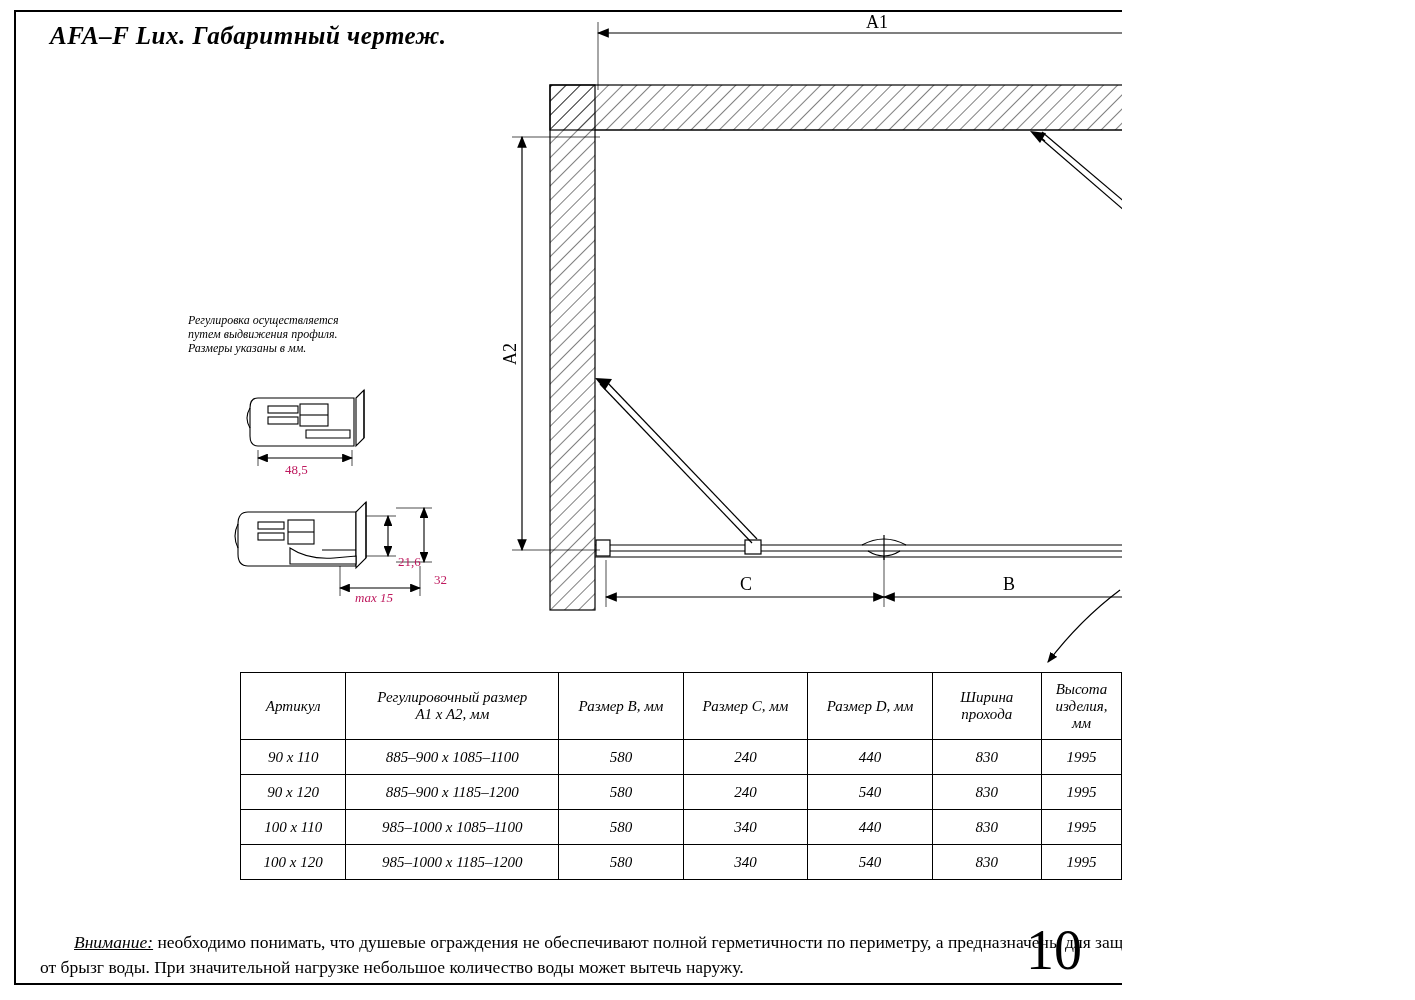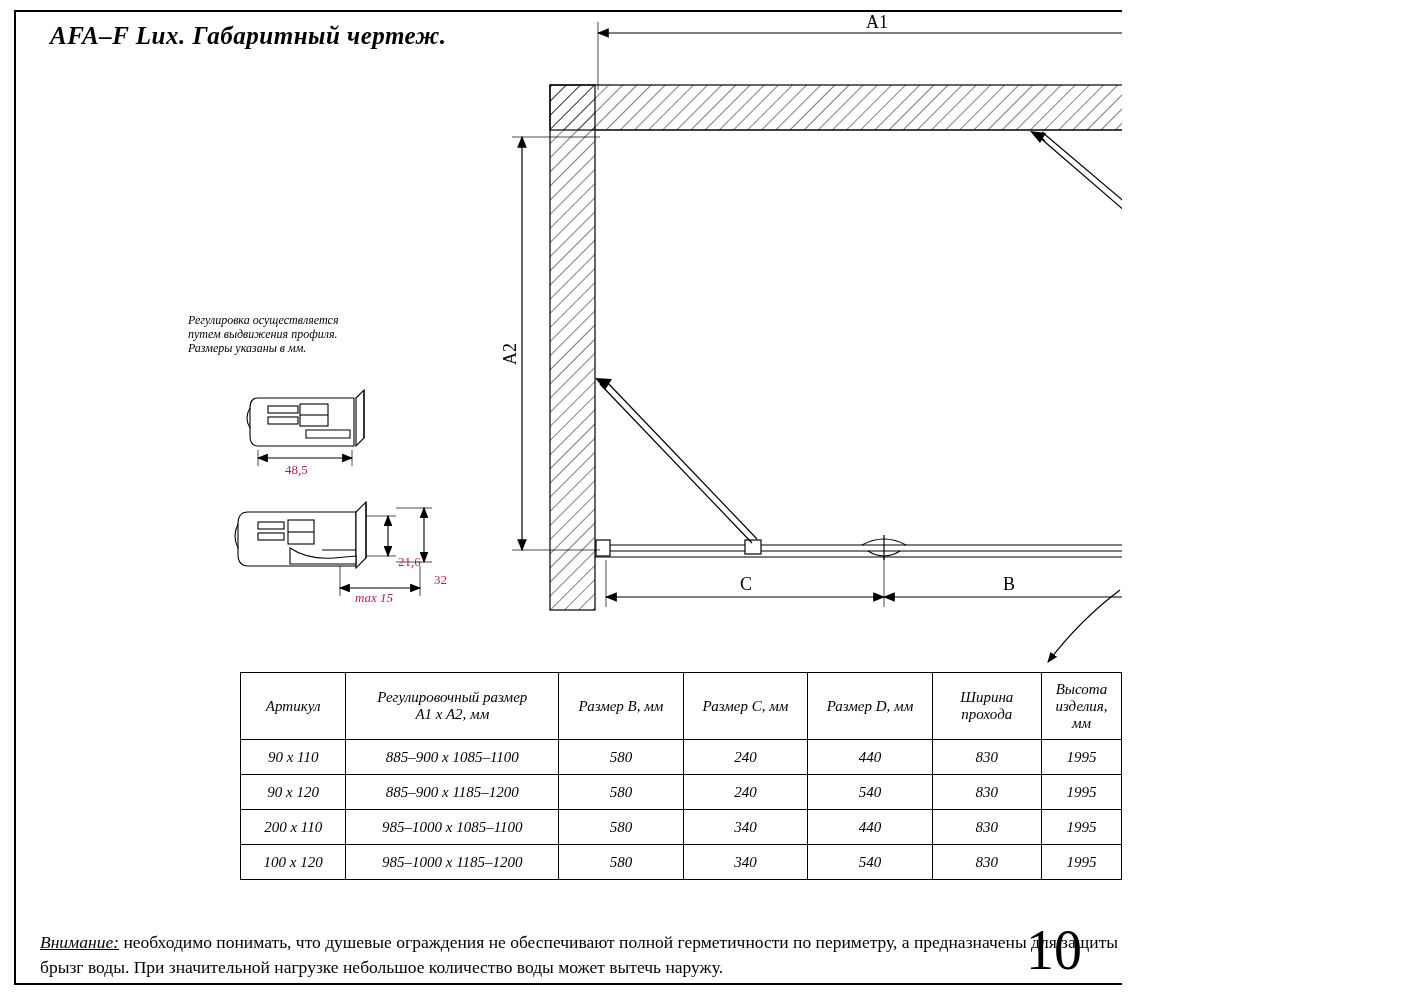--- a/index.html
+++ b/index.html
@@ -28,21 +28,21 @@
   .c-art{width:105px;}
   .c-adj{width:225px;}
   .c-b{width:130px;}
   .c-c{width:130px;}
   .c-d{width:130px;}
   .c-w{width:110px;}
   .c-h{width:75px;}
 
   
   .warn{position:absolute;left:40px;top:930px;width:1120px;font-family:"Liberation Serif", serif;font-size:17.5px;line-height:25px;color:#000;}
-  .warn .u{text-decoration:underline;font-style:italic;}
+  .warn .u{text-decoration:underline;font-style:italic;margin-left:34px;}
 </style>
 </head>
 <body>
 
 <div id="page">
 
   <div class="frame"></div>
 
   <div class="title">AFA–F Lux. Габаритный чертеж.</div>
 
@@ -217,21 +217,21 @@
       <tr>
         <td>90 x 120</td>
         <td>885–900 x 1185–1200</td>
         <td>580</td>
         <td>240</td>
         <td>540</td>
         <td>830</td>
         <td>1995</td>
       </tr>
       <tr>
-        <td>200 x 110</td>
+        <td>100 x 110</td>
         <td>985–1000 x 1085–1100</td>
         <td>580</td>
         <td>340</td>
         <td>440</td>
         <td>830</td>
         <td>1995</td>
       </tr>
       <tr>
         <td>100 x 120</td>
         <td>985–1000 x 1185–1200</td>

